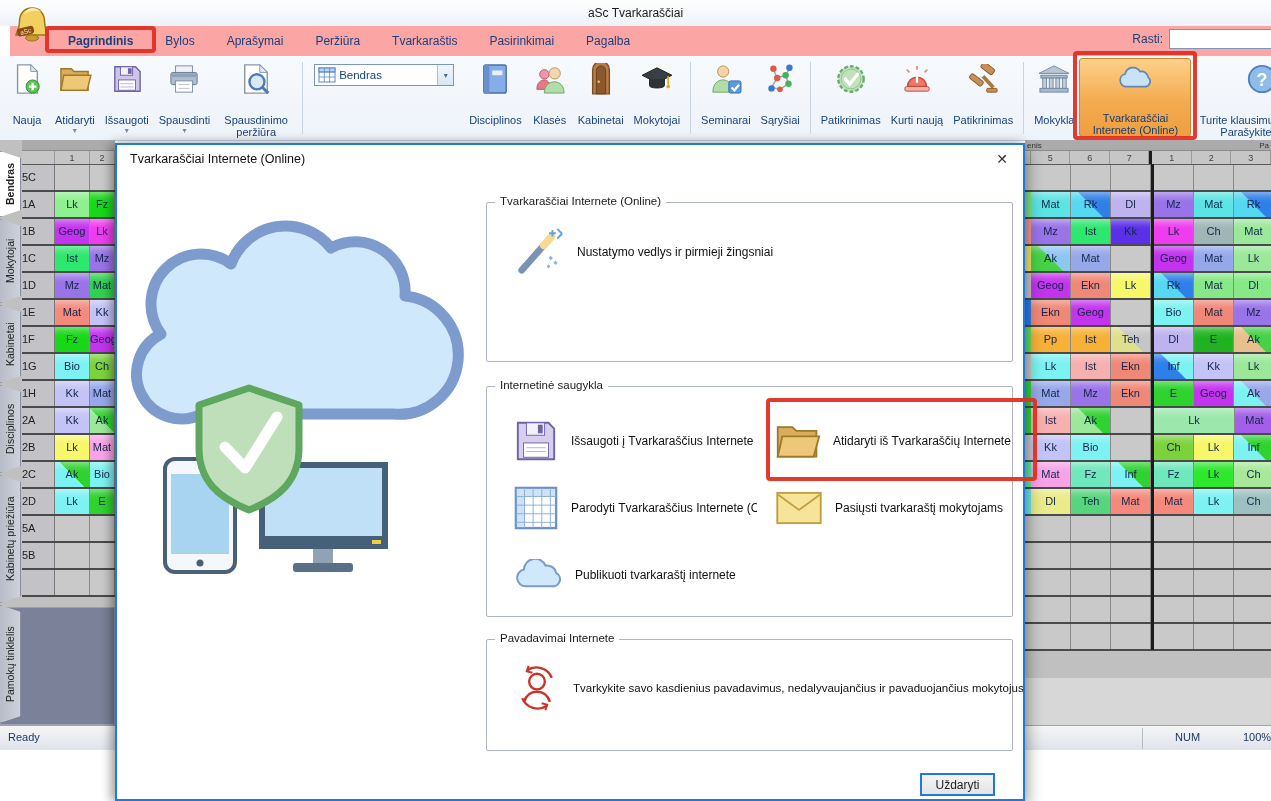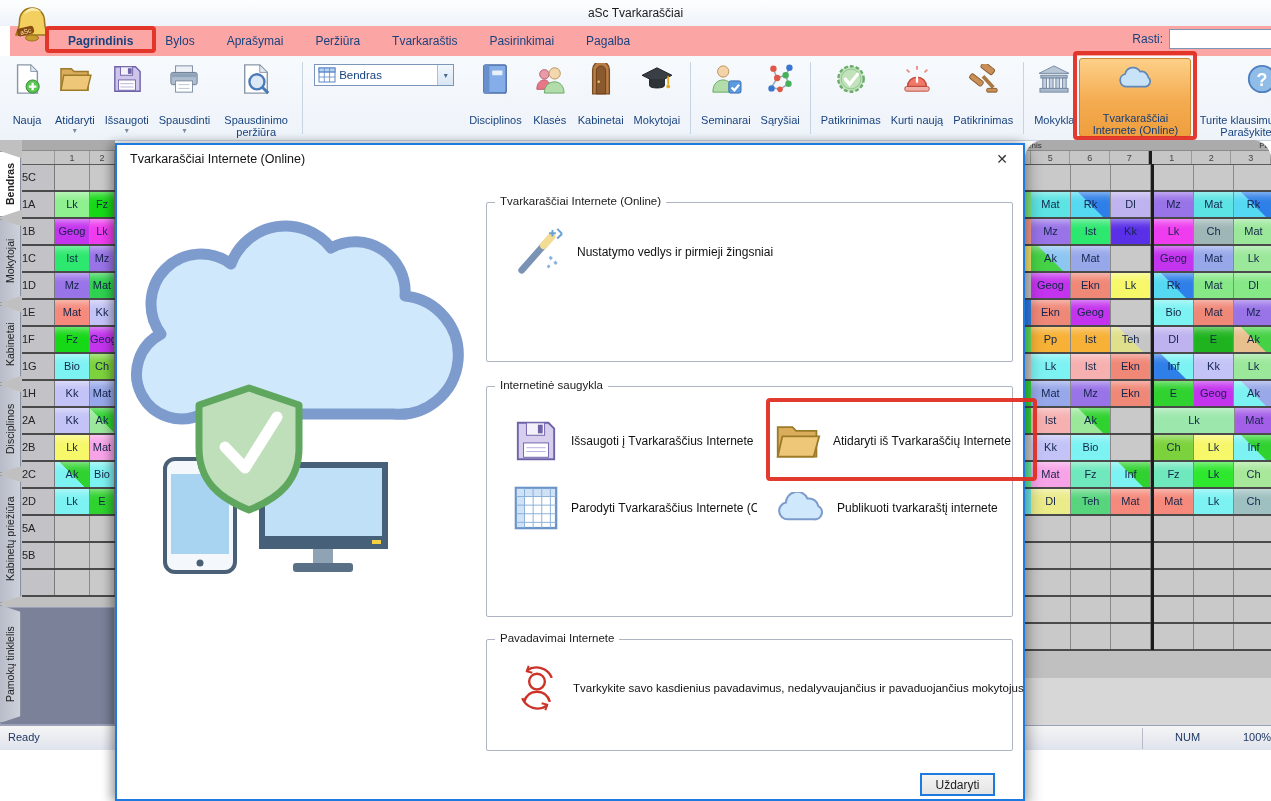--- a/index.html
+++ b/index.html
@@ -43,21 +43,21 @@
   .rbtn.hl { background:linear-gradient(#fdd089,#f4ab50 55%,#ef9f3e); border:1px solid #cd8730;
     border-radius:3px; width:112px; height:79px; padding-top:8px; }
   .rbtn.hl .rlabel { color:#123c74; }
   .rbtn.wide .rlabel { width:132px; }
 
   .redbox { position:absolute; border:4px solid rgba(224,47,35,.95); border-radius:4px;
     pointer-events:none; z-index:30; }
 
   
   #left-pane { position:absolute; left:0; top:140px; width:115px; height:467px; background:#c0c0c0; overflow:hidden; }
-  #right-pane { position:absolute; left:1025px; top:140px; width:246px; height:585px; background:#c0c0c0; overflow:hidden;border-radius:19px; }
+  #right-pane { position:absolute; left:1025px; top:140px; width:246px; height:585px; background:#c0c0c0; overflow:hidden; }
   .dayband { height:11px; background:#ababab; border-bottom:1px solid #8a8a8a;
     font-size:8px; color:#333; display:flex; justify-content:space-between; padding:0 2px; line-height:11px; }
   .hdrrow { display:flex; height:14px; background:#c6c6c6; border-bottom:1px solid #5a5a5a; }
   .hcell { font-size:9px; color:#444; text-align:center; line-height:14px; border-right:1px solid #9a9a9a; }
   .grow { display:flex; height:27px; border-bottom:2px solid #4a4a4a; }
   .rlab { width:33px; background:#c3c3c7; font-size:11px; color:#222; 
     line-height:25px; border-right:1px solid #7a7a7a; flex:0 0 33px; }
   .cell { height:25px; font-size:11px; color:#14254a; text-align:center; line-height:25px;
     border-right:1px solid #8a8a8a; box-shadow:inset 0 9px 9px -7px rgba(255,255,255,.55); overflow:hidden; }
   .cell.empty { background:#c9c9c9; box-shadow:none; }
@@ -720,20 +720,29 @@
                   <rect x="3" y="3" width="40" height="8" fill="#cfe2f6"></rect>
                   <rect x="3" y="3" width="8" height="40" fill="#cfe2f6"></rect>
                   <g stroke="#88aed8">
                     <path d="M2 11h42M2 20h42M2 29h42M2 38h42M11 2v42M20 2v42M29 2v42M38 2v42"></path>
                   </g>
                 </svg>
               </span>
               <span class="dlabel clip">Parodyti Tvarkaraščius Internete (On</span>
             </div>
             <div class="ditem">
+              <span class="dicon" style="width: 48px;">
+                <svg viewBox="0 0 50 36" width="48" height="34">
+                  <rect x="2" y="2" width="46" height="32" fill="#f6e49a" stroke="#c0a040" stroke-width="2"></rect>
+                  <path d="M3 4l22 16L47 4" fill="none" stroke="#c0a040" stroke-width="2"></path>
+                </svg>
+              </span>
+              <span class="dlabel">Pasiųsti tvarkaraštį mokytojams</span>
+            </div>
+            <div class="ditem">
               <span class="dicon" style="width: 50px;">
                 <svg viewBox="0 0 52 34" width="50" height="32">
                   <path d="M13 29a9 9 0 0 1-2-17.8A12 12 0 0 1 34 7a10 10 0 0 1 11.5 8A7.5 7.5 0 0 1 41 29z" fill="#cfe8fb" stroke="#7e9bce" stroke-width="2.2"></path>
                 </svg>
               </span>
               <span class="dlabel">Publikuoti tvarkaraštį internete</span>
             </div>
           </div>
         </div>
         <div class="gbox" style="top: 494px; height: 112px;">

